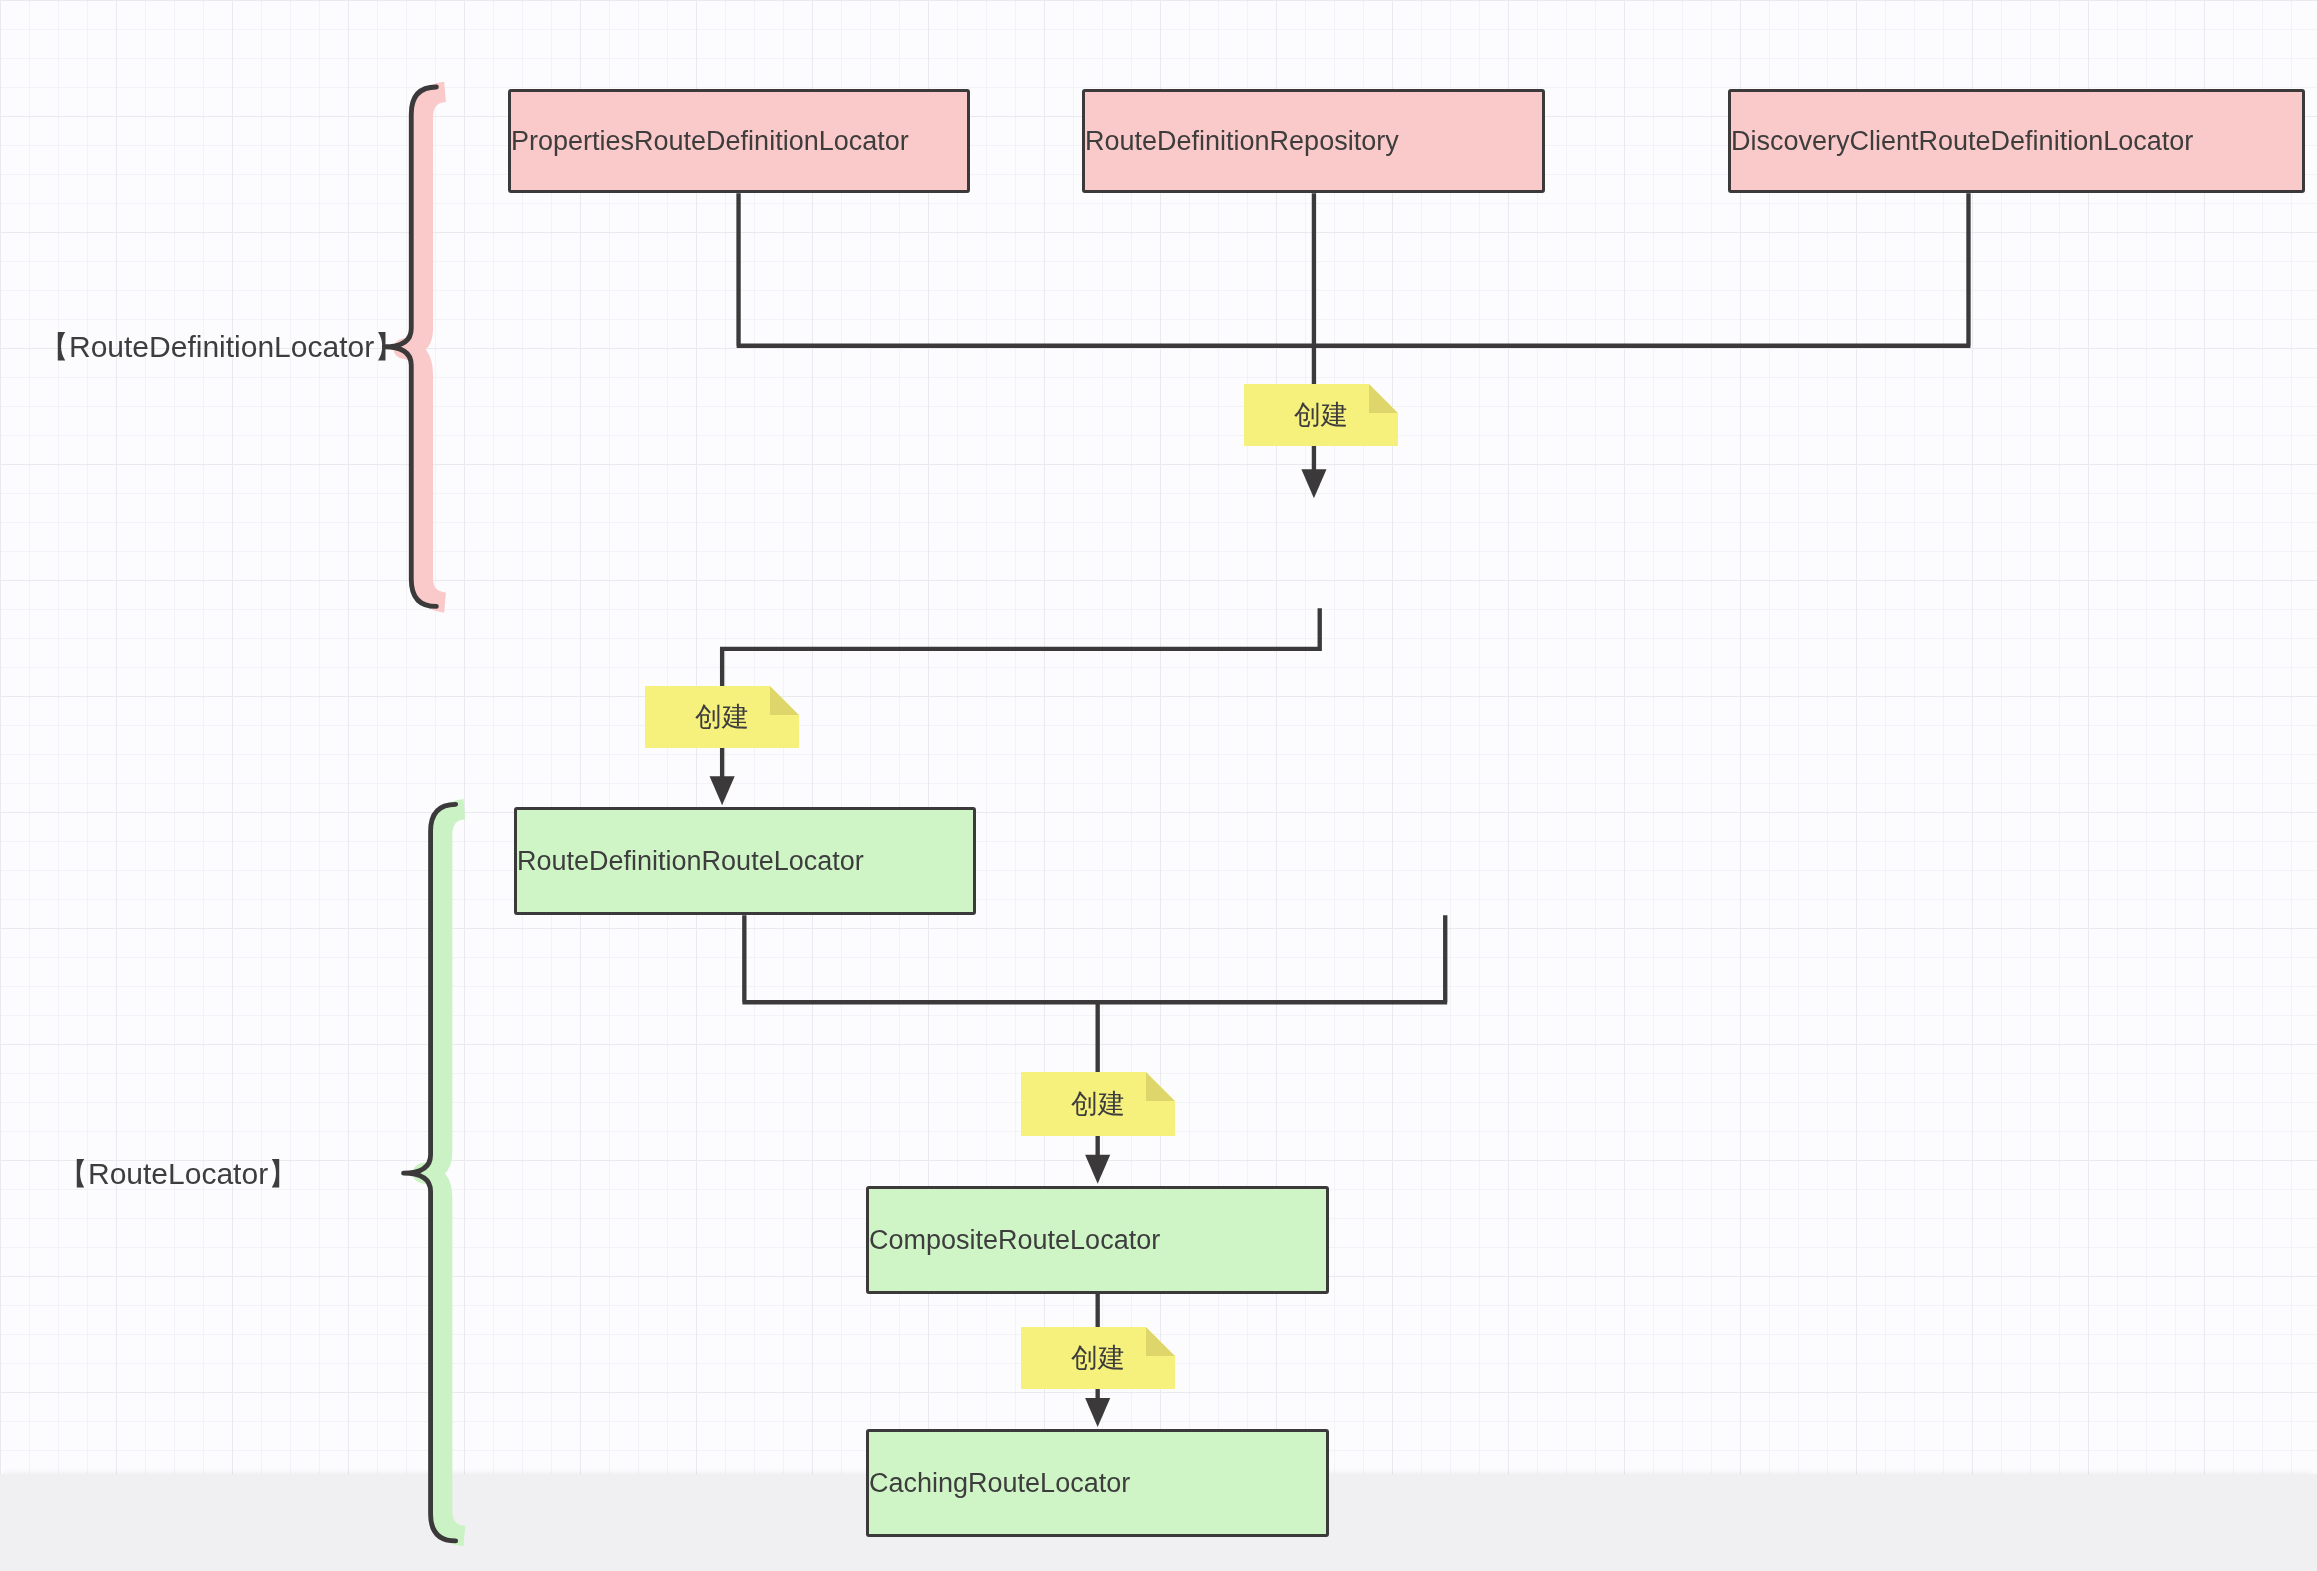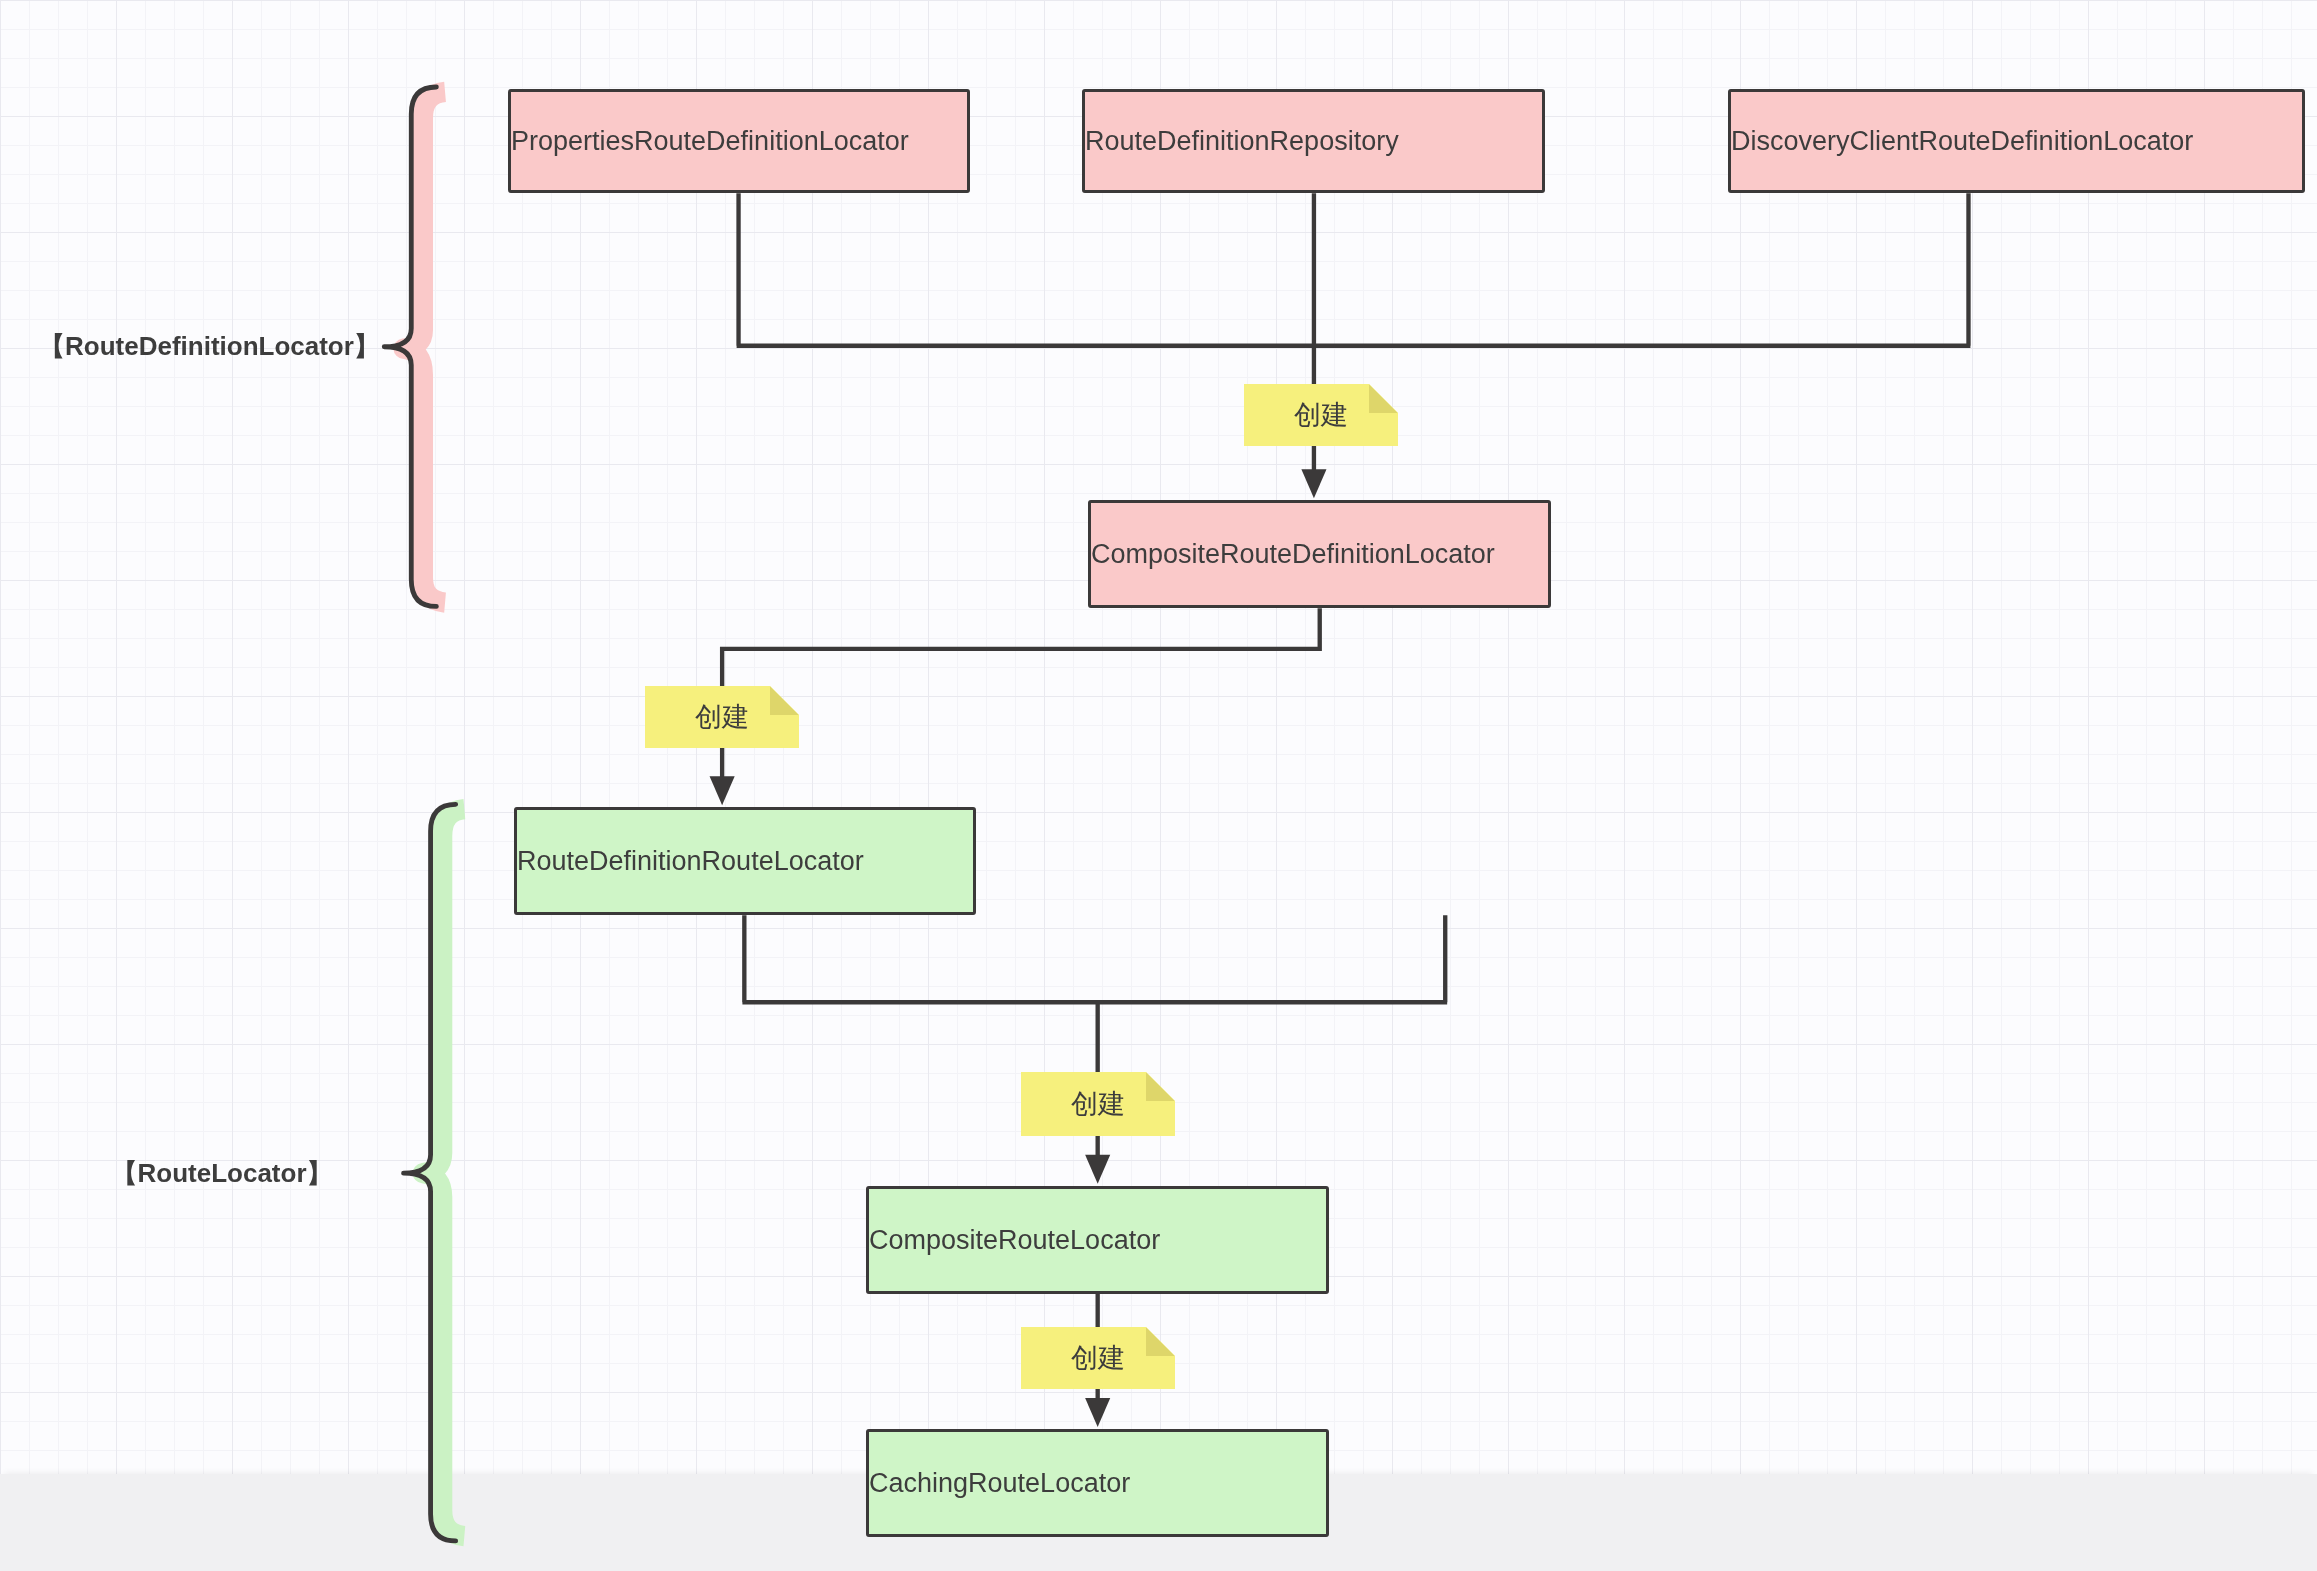--- a/index.html
+++ b/index.html
@@ -43,21 +43,21 @@
     font-size:27px;color:#3d3d3d;
     clip-path:polygon(0 0,calc(100% - 29px) 0,100% 29px,100% 100%,0 100%);
   }
   .note .fold{
     position:absolute;top:0;right:0;width:29px;height:29px;
     background:#ded66a;
     clip-path:polygon(0 0,0 100%,100% 100%);
   }
   .group-label{
     position:absolute;z-index:4;
-    font-size:26px;color:#3d3d3d;text-align:center;line-height:41px;font-weight:bold;
+    font-size:30px;color:#3d3d3d;text-align:left;line-height:41px;
   }
 </style>
 </head>
 <body>
 
 <div class="canvas">
 
   <div class="canvas-edge"></div>
 
   <svg class="wires" width="2317" height="1572" viewBox="0 0 2400 1628">
@@ -103,23 +103,20 @@
 
   <div class="node pink" style="left:508px;top:89px;width:462px;height:104px;">
     <span>PropertiesRouteDefinitionLocator</span>
   </div>
   <div class="node pink" style="left:1082px;top:89px;width:463px;height:104px;">
     <span>RouteDefinitionRepository</span>
   </div>
   <div class="node pink" style="left:1680px;top:89px;width:577px;height:104px;margin-left:48px;">
     <span>DiscoveryClientRouteDefinitionLocator</span>
   </div>
-  <div class="node pink" style="left:1088px;top:500px;width:463px;height:108px;">
-    <span>CompositeRouteDefinitionLocator</span>
-  </div>
 
   <div class="node green" style="left:514px;top:807px;width:462px;height:108px;">
     <span>RouteDefinitionRouteLocator</span>
   </div>
   <div class="node green" style="left:866px;top:1186px;width:463px;height:108px;">
     <span>CompositeRouteLocator</span>
   </div>
   <div class="node green" style="left:866px;top:1429px;width:463px;height:108px;">
     <span>CachingRouteLocator</span>
   </div>

